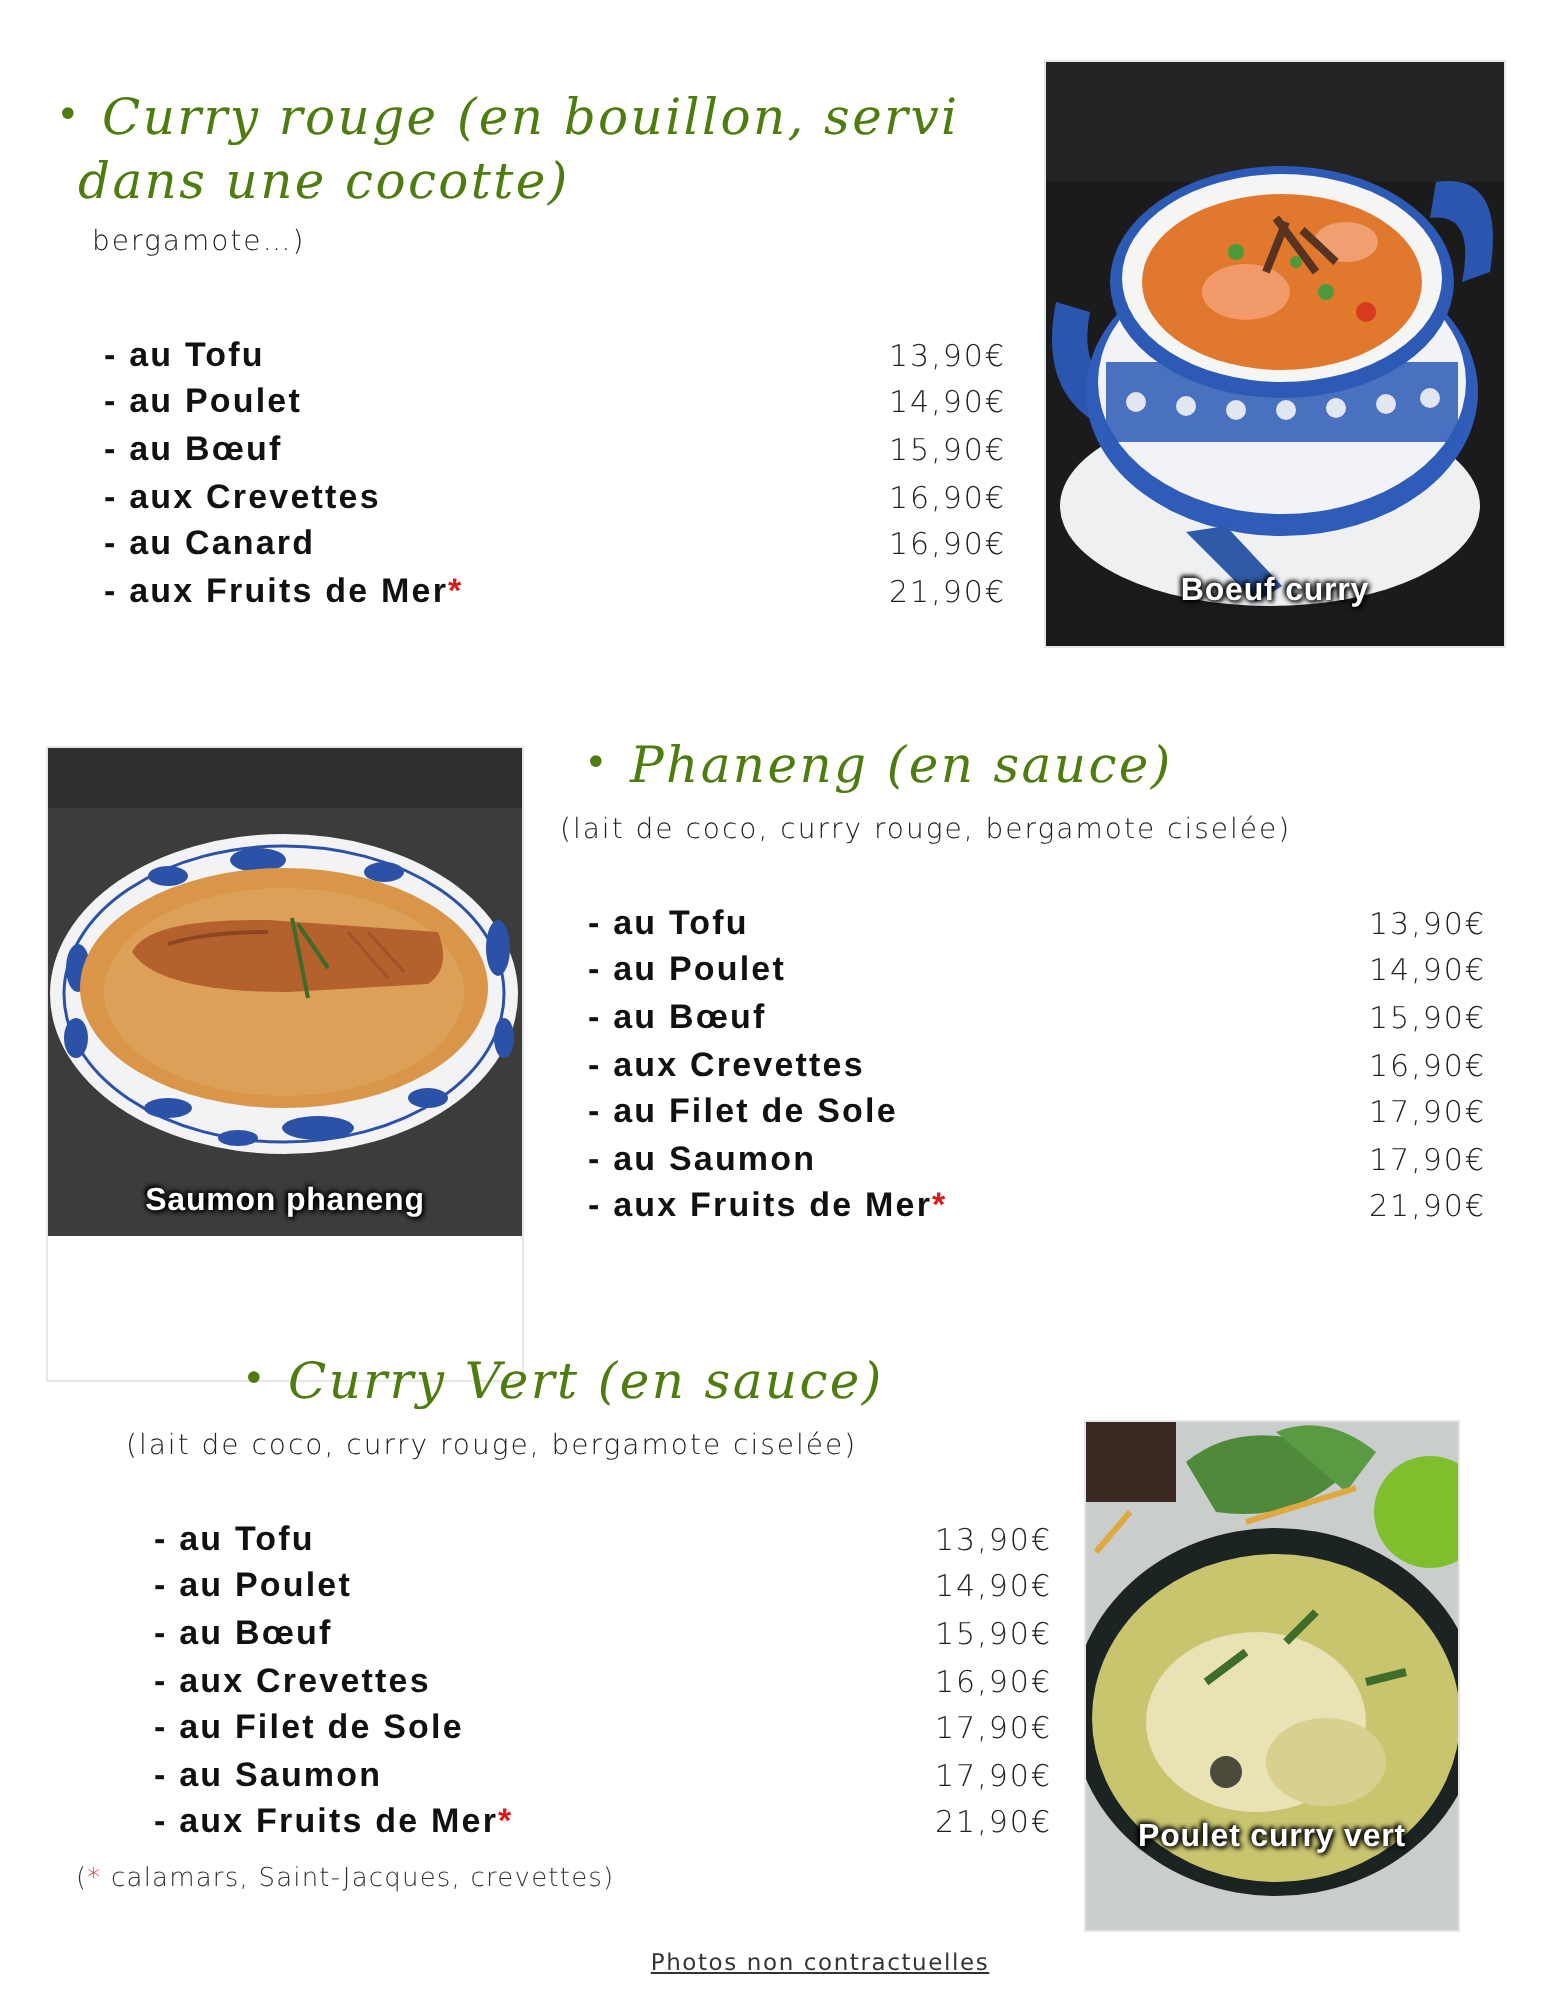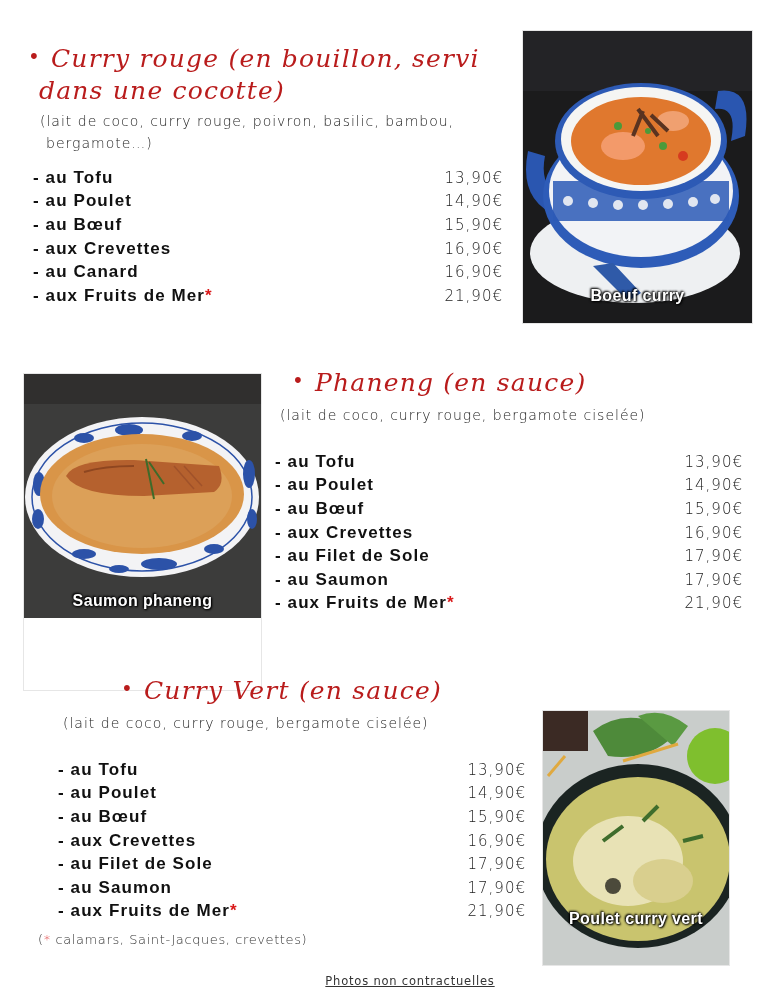--- a/index.html
+++ b/index.html
@@ -1,29 +1,29 @@
 <!DOCTYPE html>
 <html><head>
   <meta charset="utf-8">
   <style>
     html, body { margin: 0; padding: 0; background: #ffffff; }
     body { width: 772px; height: 1000px; position: relative; overflow: hidden; color: #141414; }
     .abs { position: absolute; }
     .title {
-      font-family: "DejaVu Serif", serif; font-style: italic; color: #b91c1c;
+      font-family: "DejaVu Serif", serif; font-style: italic; color: #4d7c0f;
       font-size: 25px; line-height: 30px; letter-spacing: 1.2px;
     }
     .title .bullet { font-style: normal; font-size: 20px; margin-right: 10px; position: relative; top: -3px; }
     .desc {
       font-family: "DejaVu Sans", sans-serif; font-size: 14px; line-height: 22px;
       color: #222; letter-spacing: 1px; font-weight: 300;
     }
     .items { font-family: "Liberation Sans", sans-serif; }
     .row { display: flex; justify-content: space-between; height: 23.6px; align-items: center; }
-    .item-name { font-weight: bold; font-size: 17px; letter-spacing: 1.1px; color: #111; }
+    .item-name { font-weight: bold; font-size: 17px; letter-spacing: 1.1px; color: #111; margin-left: 19px; }
     .item-price { font-family: "DejaVu Sans", sans-serif; font-size: 15px; letter-spacing: 1px; color: #222; font-weight: 300; }
     .star { color: #d9191a; }
     .photo { overflow: hidden; box-shadow: 0 0 0 1px #e6e6e6; }
     .caption {
       position: absolute; left: 0; right: 0; text-align: center;
       font-family: "Liberation Sans", sans-serif; font-weight: bold; color: #fff;
       font-size: 16px; letter-spacing: 0.4px;
       text-shadow: 0 0 3px #000, 1px 1px 2px #000, -1px -1px 2px #000;
     }
     .footnote { font-family: "DejaVu Sans", sans-serif; font-size: 13px; color: #333; letter-spacing: 0.6px; font-weight: 300; }
@@ -33,21 +33,20 @@
     }
   </style>
 </head>
 <body>
 
 <div class="abs title" style="left:28px; top:44px;">
   <span class="bullet">•</span><span>Curry rouge (en bouillon, servi</span>
 </div>
 <div class="abs title" style="left:39px; top:76px;">dans une cocotte)</div>
 <div class="abs desc" style="left:40px; top:110px;">
-  <div>(lait de coco, curry rouge, poivron, basilic, bambou,</div>
   <div style="padding-left:6px;">bergamote…)</div>
 </div>
 <div class="abs items" style="left:33px; top:166px; width:470px;">
   <div class="row">
       <span class="item-name"><span>- au Tofu</span></span>
       <span class="item-price">13,90€</span>
     </div>
   <div class="row">
       <span class="item-name"><span>- au Poulet</span></span>
       <span class="item-price">14,90€</span>

